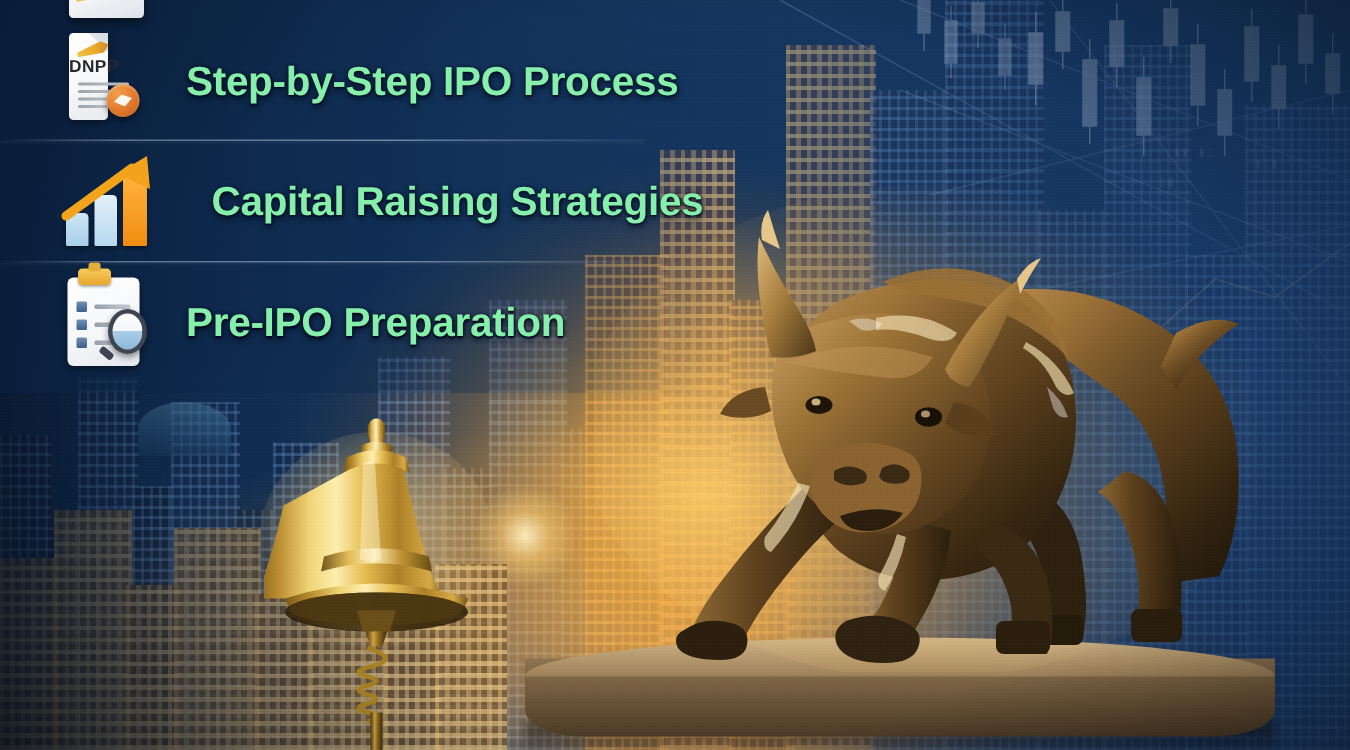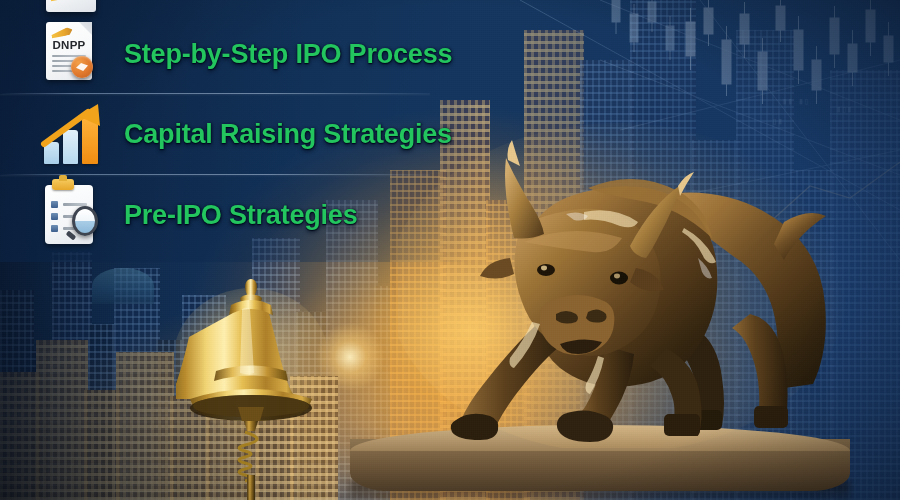--- a/index.html
+++ b/index.html
@@ -84,34 +84,34 @@
     position:absolute; left:0; width:430px; height:1px;
     background:linear-gradient(90deg, rgba(190,220,255,.00) 0%, rgba(200,225,255,.40) 18%, rgba(215,235,255,.46) 62%, rgba(190,220,255,.05) 100%);
     box-shadow:0 1px 2px rgba(255,255,255,.10);
   }
   .icon-slot{
     width:72px; min-width:72px; height:72px; margin-left:38px;
     position:relative;
   }
   .row-label{
     margin-left:14px;
-    color:#22c55e;
+    color:#86efac;
     font-size:27px;
     font-weight:700;
     letter-spacing:-.2px;
     white-space:nowrap;
     text-shadow:
       0 2px 4px rgba(0,12,30,.85),
       0 1px 1px rgba(0,8,22,.9),
       1px 0 2px rgba(0,10,26,.55);
   }
 
   
   .doc-paper{
-    position:absolute; left:8px; top:4px; width:46px; height:58px;
+    position:absolute; left:8px; top:4px; width:26px; height:58px;
     background:linear-gradient(160deg,#ffffff 0%,#f7f8f9 55%,#e7eaee 100%);
     border-radius:3px 3px 3px 3px;
     box-shadow:0 2px 5px rgba(0,0,0,.45);
   }
   .doc-fold{
     position:absolute; right:0; top:0; width:13px; height:13px;
     background:linear-gradient(225deg,#d4d9df 0%,#eef0f3 100%);
     clip-path:polygon(100% 0,0 0,100% 100%);
   }
   .doc-pen{
@@ -532,21 +532,21 @@
           <div class="doc-line" style="top:33px;width:34px;"></div>
           <div class="doc-line" style="top:38px;width:34px;"></div>
           <div class="doc-line" style="top:43px;width:30px;"></div>
           <div class="doc-line" style="top:48px;width:26px;"></div>
         </div>
         <div class="doc-badge"></div>
       </div>
       <div class="row-label">Step-by-Step IPO Process</div>
     </div>
 
-    <div class="row" style="top:94px;">
+    <div class="row" style="top:94px;gap:17px;">
       <div class="icon-slot">
         <div class="bc-bar bc-b1"></div>
         <div class="bc-bar bc-b2"></div>
         <div class="bc-bar bc-b3"></div>
         <svg class="bc-arrow" width="66" height="46" viewBox="0 0 66 46" xmlns="http://www.w3.org/2000/svg">
           <path d="M4 42 L48 10" stroke="#f0a31b" stroke-width="6" stroke-linecap="round" fill="none"></path>
           <path d="M58 2 L60 24 L38 14 Z" fill="#f0a31b"></path>
         </svg>
       </div>
       <div class="row-label">Capital Raising Strategies</div>
@@ -558,18 +558,18 @@
           <div class="cb-chk" style="left:6px;top:16px;"></div>
           <div class="cb-chk" style="left:6px;top:28px;"></div>
           <div class="cb-chk" style="left:6px;top:40px;"></div>
           <div class="cb-row" style="left:18px;top:18px;width:24px;"></div>
           <div class="cb-row" style="left:18px;top:30px;width:24px;"></div>
           <div class="cb-row" style="left:18px;top:42px;width:24px;"></div>
         </div>
         <div class="cb-clip"></div>
         <div class="cb-mag"></div>
       </div>
-      <div class="row-label">Pre-IPO Strategies</div>
+      <div class="row-label">Pre-IPO Preparation</div>
     </div>
   </div>
 
 
 </div>
 
 </body></html>

